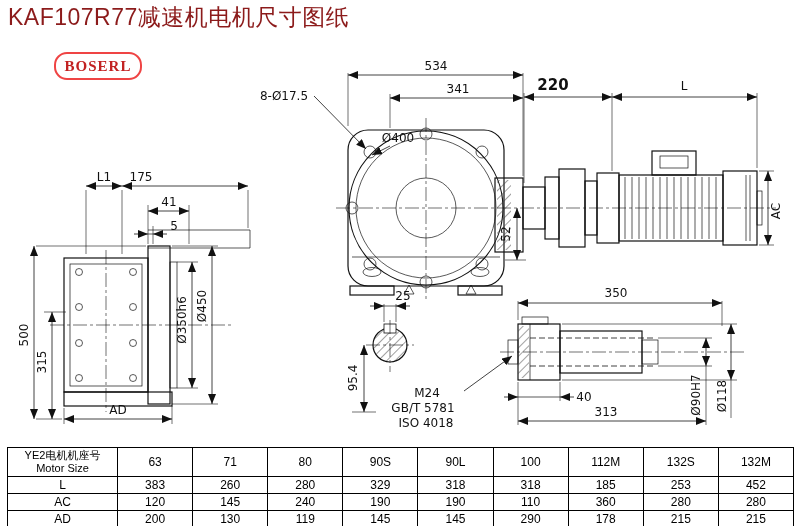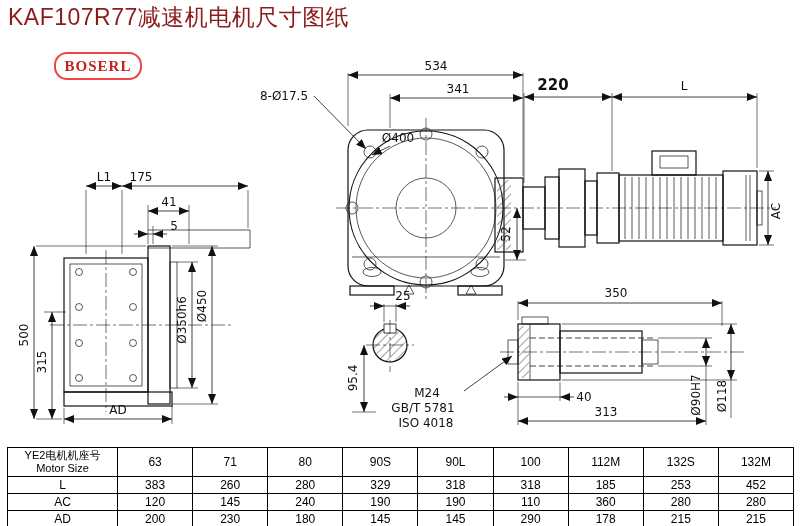--- a/index.html
+++ b/index.html
@@ -274,22 +274,22 @@
       <td>190</td>
       <td>190</td>
       <td>110</td>
       <td>360</td>
       <td>280</td>
       <td>280</td>
     </tr>
     <tr>
       <td>AD</td>
       <td>200</td>
-      <td>230</td>
-      <td>180</td>
+      <td>130</td>
+      <td>119</td>
       <td>145</td>
       <td>145</td>
       <td>290</td>
       <td>178</td>
       <td>215</td>
       <td>215</td>
     </tr>
   </tbody>
 </table>
 

